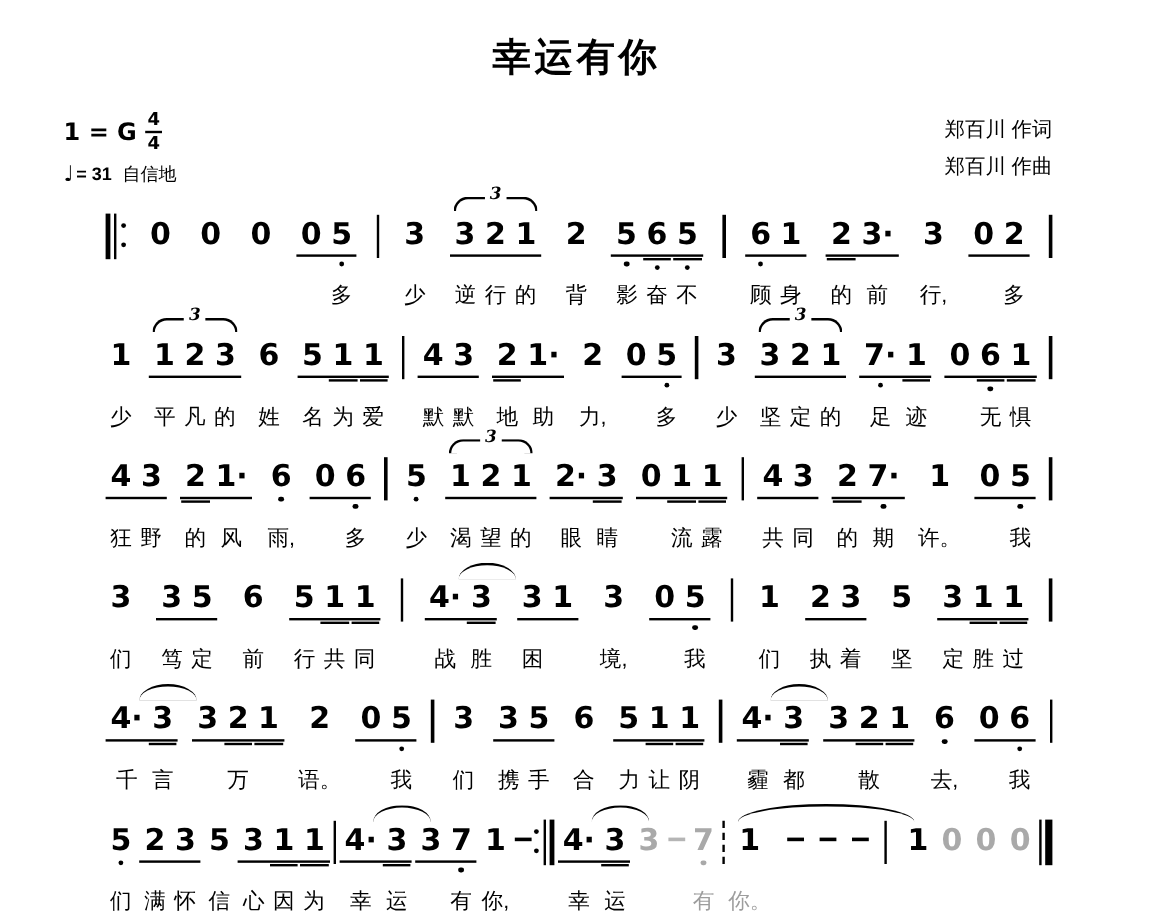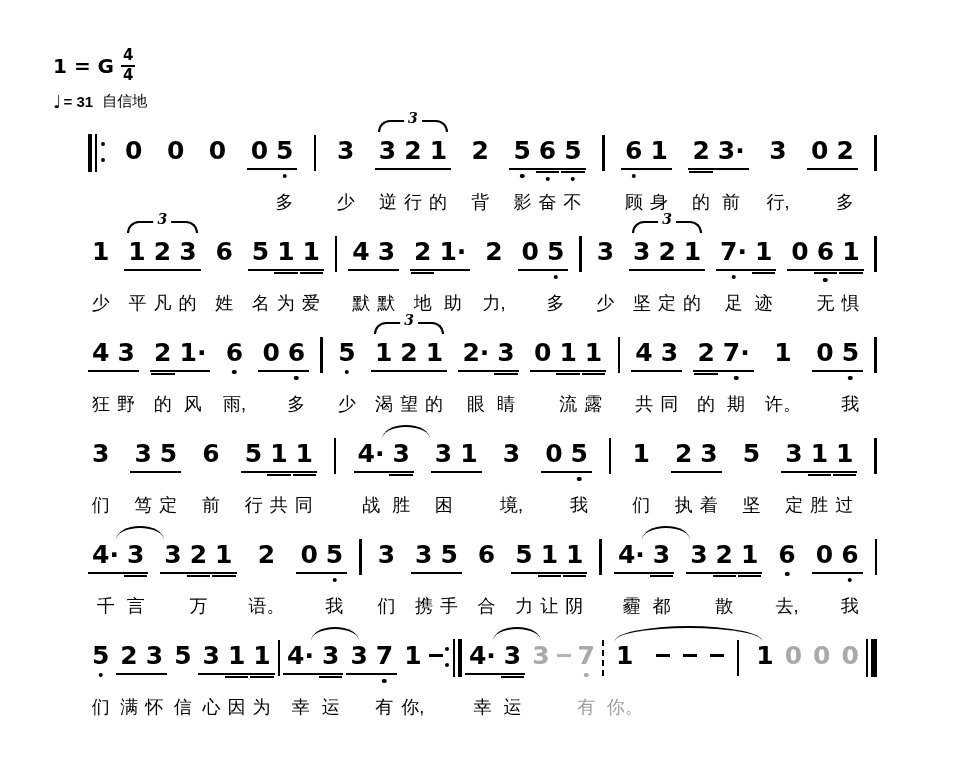--- a/index.html
+++ b/index.html
@@ -40,34 +40,39 @@
   .bigarc{position:absolute;top:-15px;left:8px;right:16px;height:13px;border-top:2.5px solid #000;border-radius:50% 50% 0 0 / 100% 100% 0 0;}
   .faded{color:#a9a9a9;}
   .faded .x2,.faded .lodot{background:#a9a9a9;}
   .dash.faded{background:#b5b5b5;}
   .fady{color:#9d9d9d;}
 </style>
 </head>
 <body>
 
 <div class="sheet">
+  <h1 class="title">幸运有你</h1>
   <div class="meta">
     <div class="meta-left">
       <div class="keysig">
         <span>1 = G</span>
         <span class="frac">
           <span class="ft">4</span>
           <span class="fb">4</span>
         </span>
       </div>
       <div class="tempo">
         <span class="tnote">♩</span>
         <span>= 31</span>
         <span class="expr">自信地</span>
       </div>
+    </div>
+    <div class="credits">
+      <div>郑百川 作词</div>
+      <div>郑百川 作曲</div>
     </div>
   </div>
   <div class="systems" id="systems">
       <div class="line">
         <div class="it">
           <div class="np">
             <span class="rgrp">
               <i class="rbar" style="width: 3.5px;"></i>
               <i class="rbar" style="width: 2px; margin-left: 3px;"></i>
               <span class="rdots" style="margin-left: 4px;">

